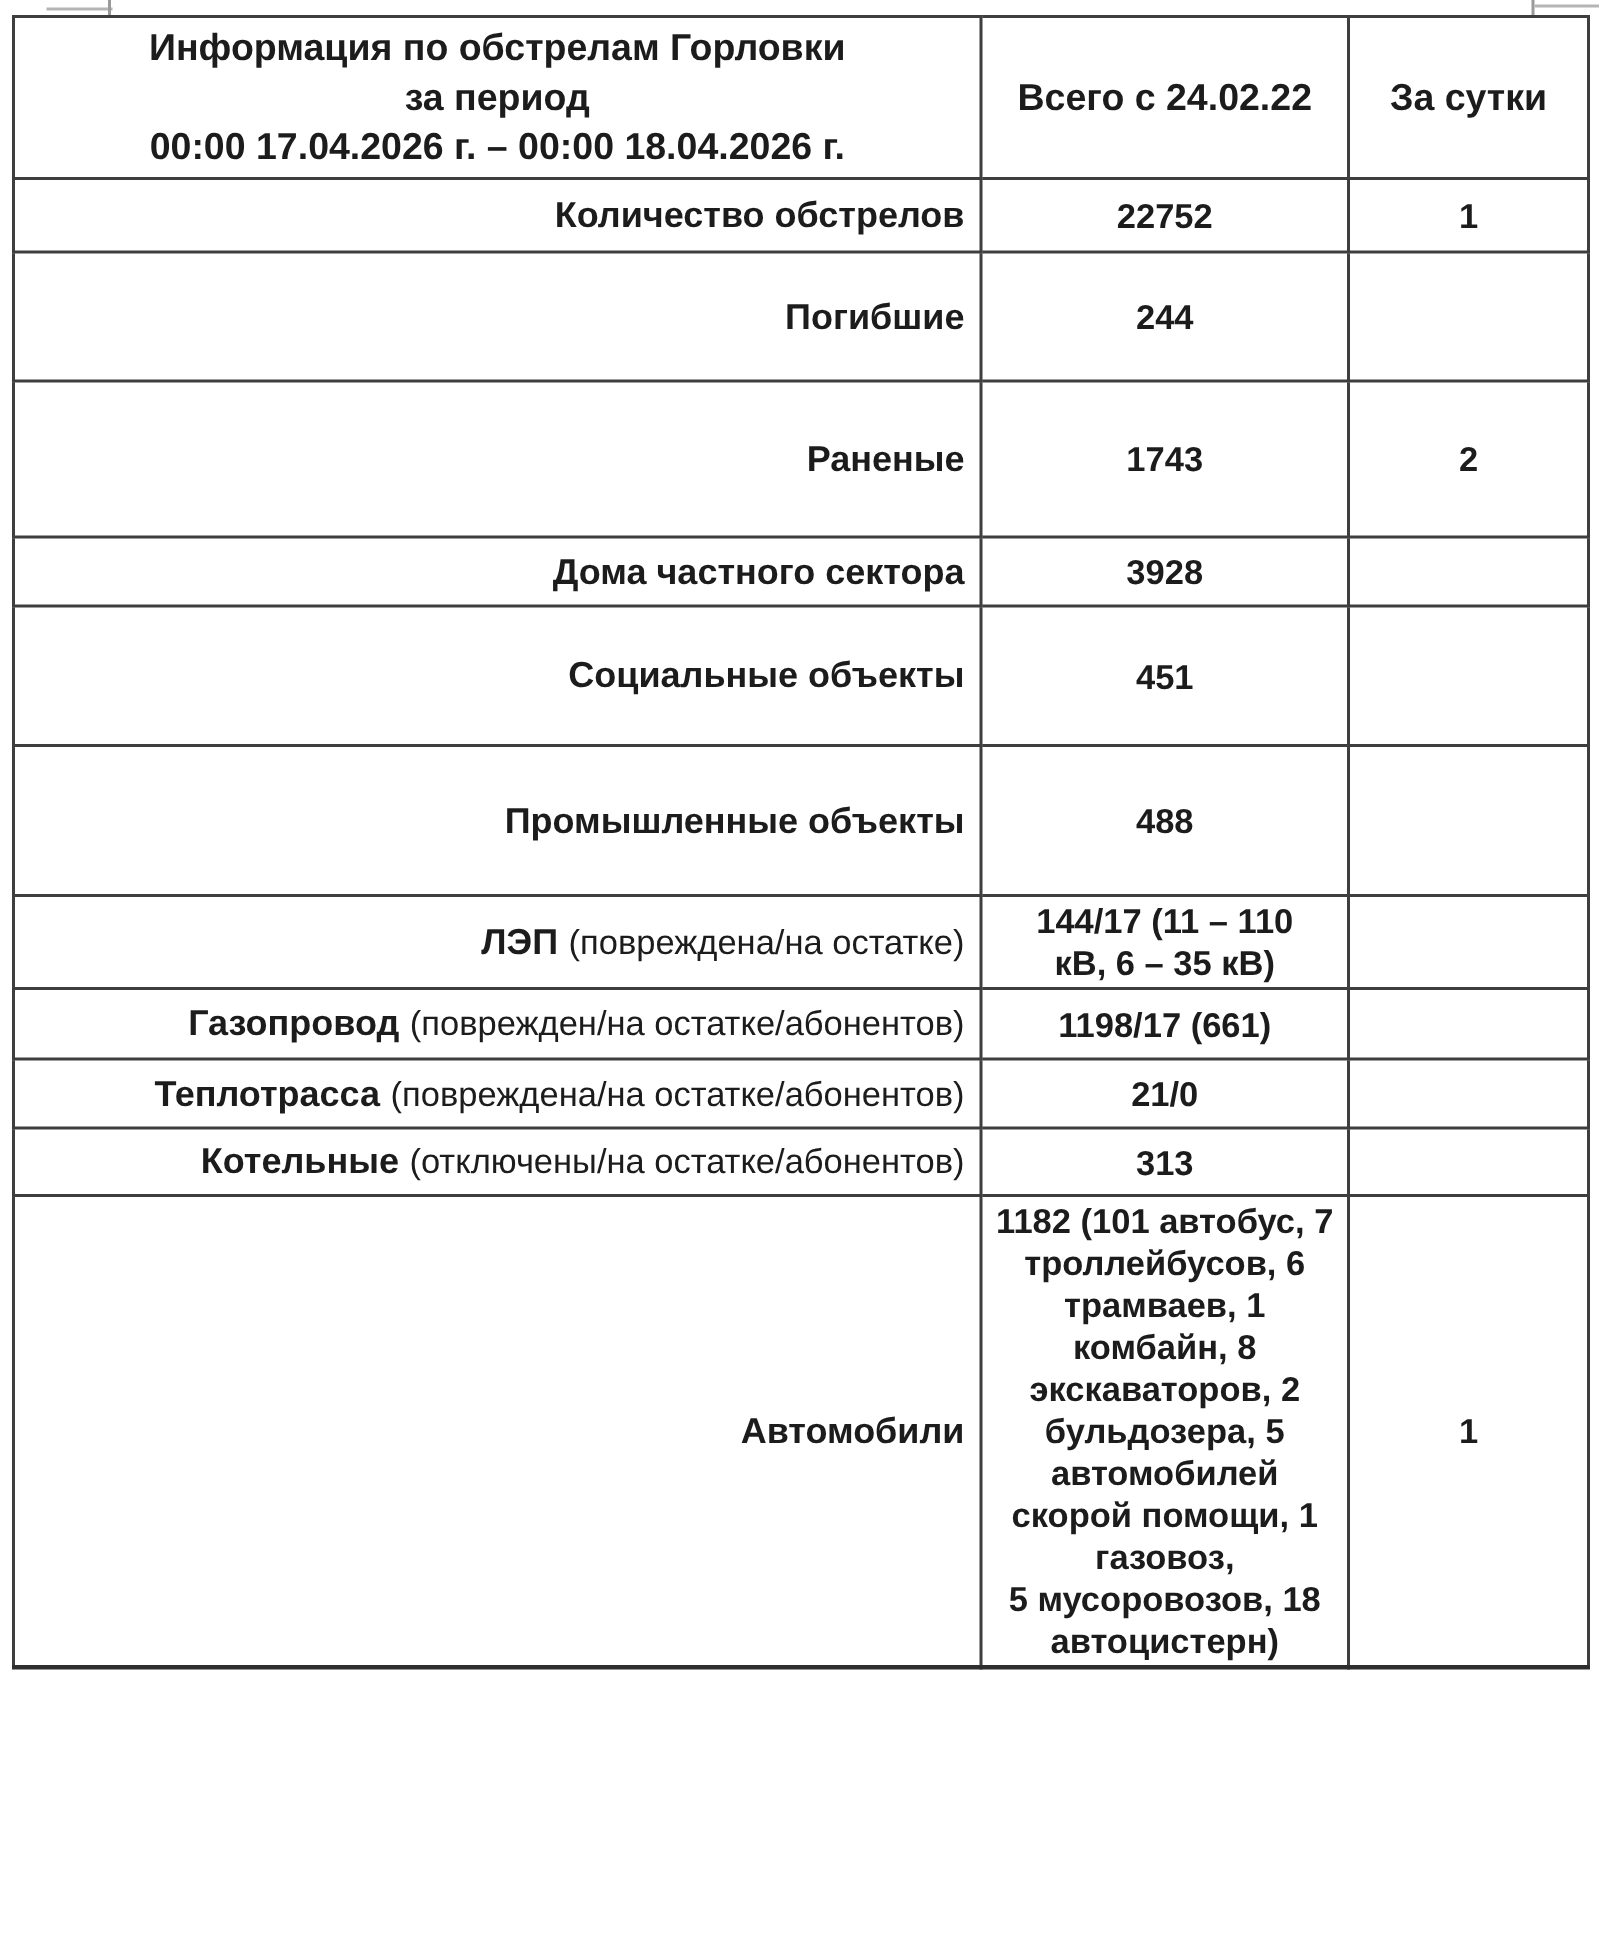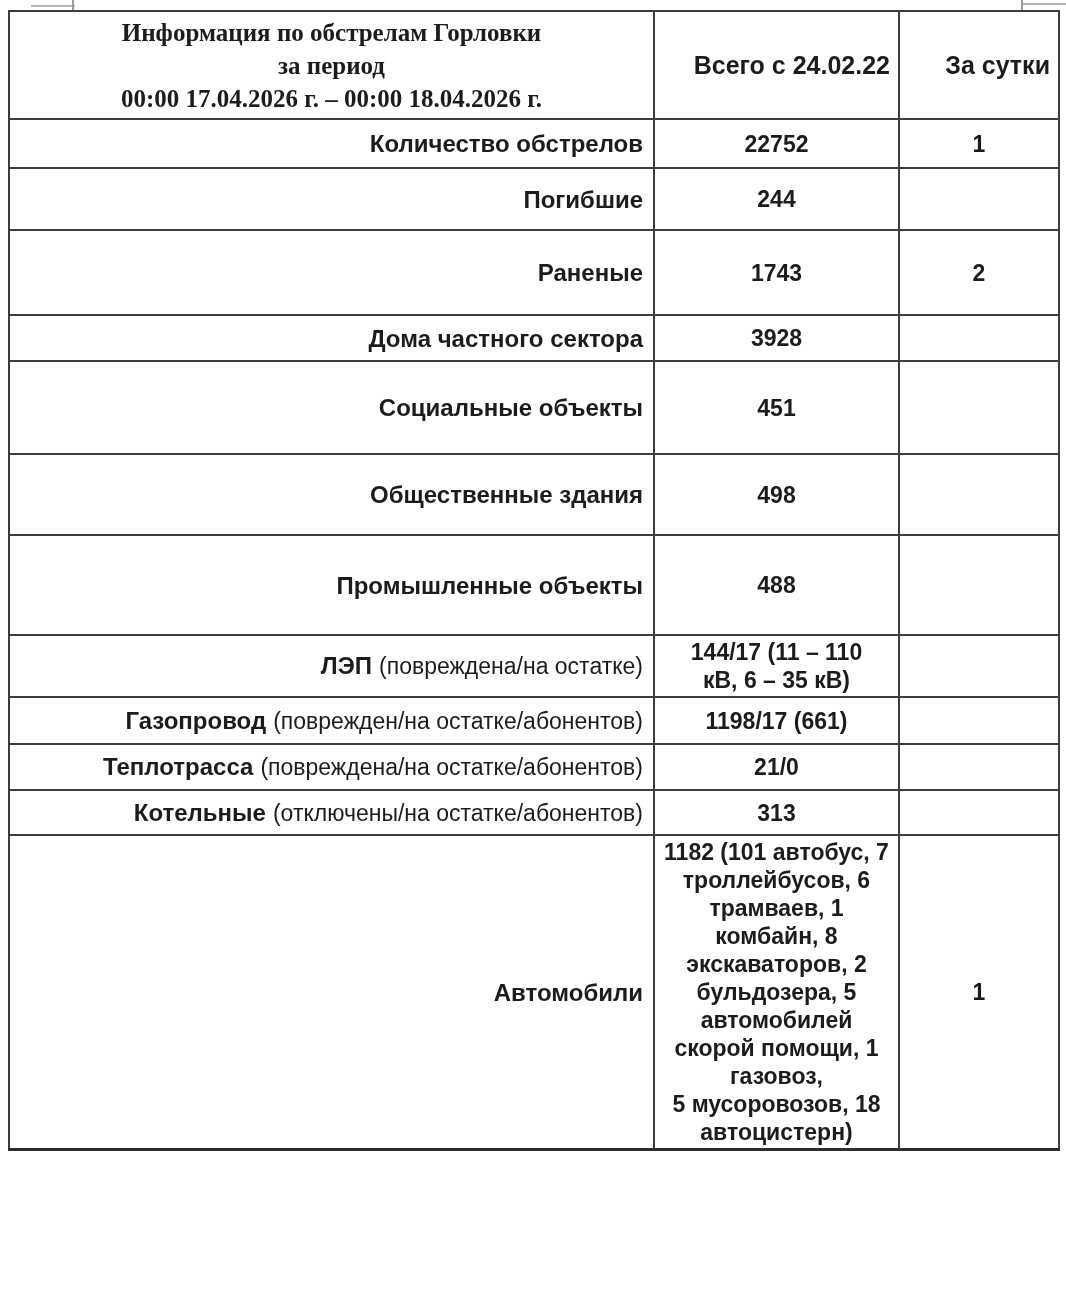--- a/index.html
+++ b/index.html
@@ -20,24 +20,24 @@
     border-bottom-width:3px;
   }
   th,td{
     border:2px solid #3e3e3e;
     vertical-align:middle;
     padding:2px 8px;
     overflow:hidden;
   }
   th.title-cell{
     font-size:25px;line-height:33px;font-weight:600;
-    text-align:center;white-space:pre-line;font-family:Liberation Serif, serif;
+    text-align:center;white-space:pre-line;
   }
   th.col-head{
-    font-size:25px;font-weight:600;text-align:right;
+    font-size:25px;font-weight:600;text-align:center;
   }
   td.c-label{
     text-align:right;font-size:24px;line-height:29px;
     padding-left:14px;padding-right:10px;
   }
   .lbl{font-weight:600;}
   .note{font-weight:400;font-size:23px;margin-left:7px;}
   .note:empty{display:none;}
   td.c-total,td.c-daily{
     text-align:center;font-size:23px;font-weight:600;
@@ -75,43 +75,38 @@
         <th class="col-head">Всего с 24.02.22</th>
         <th class="col-head">За сутки</th>
       </tr>
     </thead>
     <tbody>
       <tr style="height:49px">
         <td class="c-label"><span class="lbl">Количество обстрелов</span></td>
         <td class="c-total">22752</td>
         <td class="c-daily">1</td>
       </tr>
-      <tr style="height:62px">
+      <tr style="height:86px">
         <td class="c-label"><span class="lbl">Погибшие</span></td>
         <td class="c-total">244</td>
         <td class="c-daily"></td>
       </tr>
-      <tr style="height:85px">
+      <tr style="height:104px">
         <td class="c-label"><span class="lbl">Раненые</span></td>
         <td class="c-total">1743</td>
         <td class="c-daily">2</td>
       </tr>
       <tr style="height:46px">
         <td class="c-label"><span class="lbl">Дома частного сектора</span></td>
         <td class="c-total">3928</td>
         <td class="c-daily"></td>
       </tr>
       <tr style="height:93px">
         <td class="c-label"><span class="lbl">Социальные объекты</span></td>
         <td class="c-total">451</td>
-        <td class="c-daily"></td>
-      </tr>
-      <tr style="height:81px">
-        <td class="c-label"><span class="lbl">Общественные здания</span></td>
-        <td class="c-total">498</td>
         <td class="c-daily"></td>
       </tr>
       <tr style="height:100px">
         <td class="c-label"><span class="lbl">Промышленные объекты</span></td>
         <td class="c-total">488</td>
         <td class="c-daily"></td>
       </tr>
       <tr style="height:61px">
         <td class="c-label"><span class="lbl">ЛЭП</span><span class="note">(повреждена/на остатке)</span></td>
         <td class="c-total">144/17 (11 – 110

